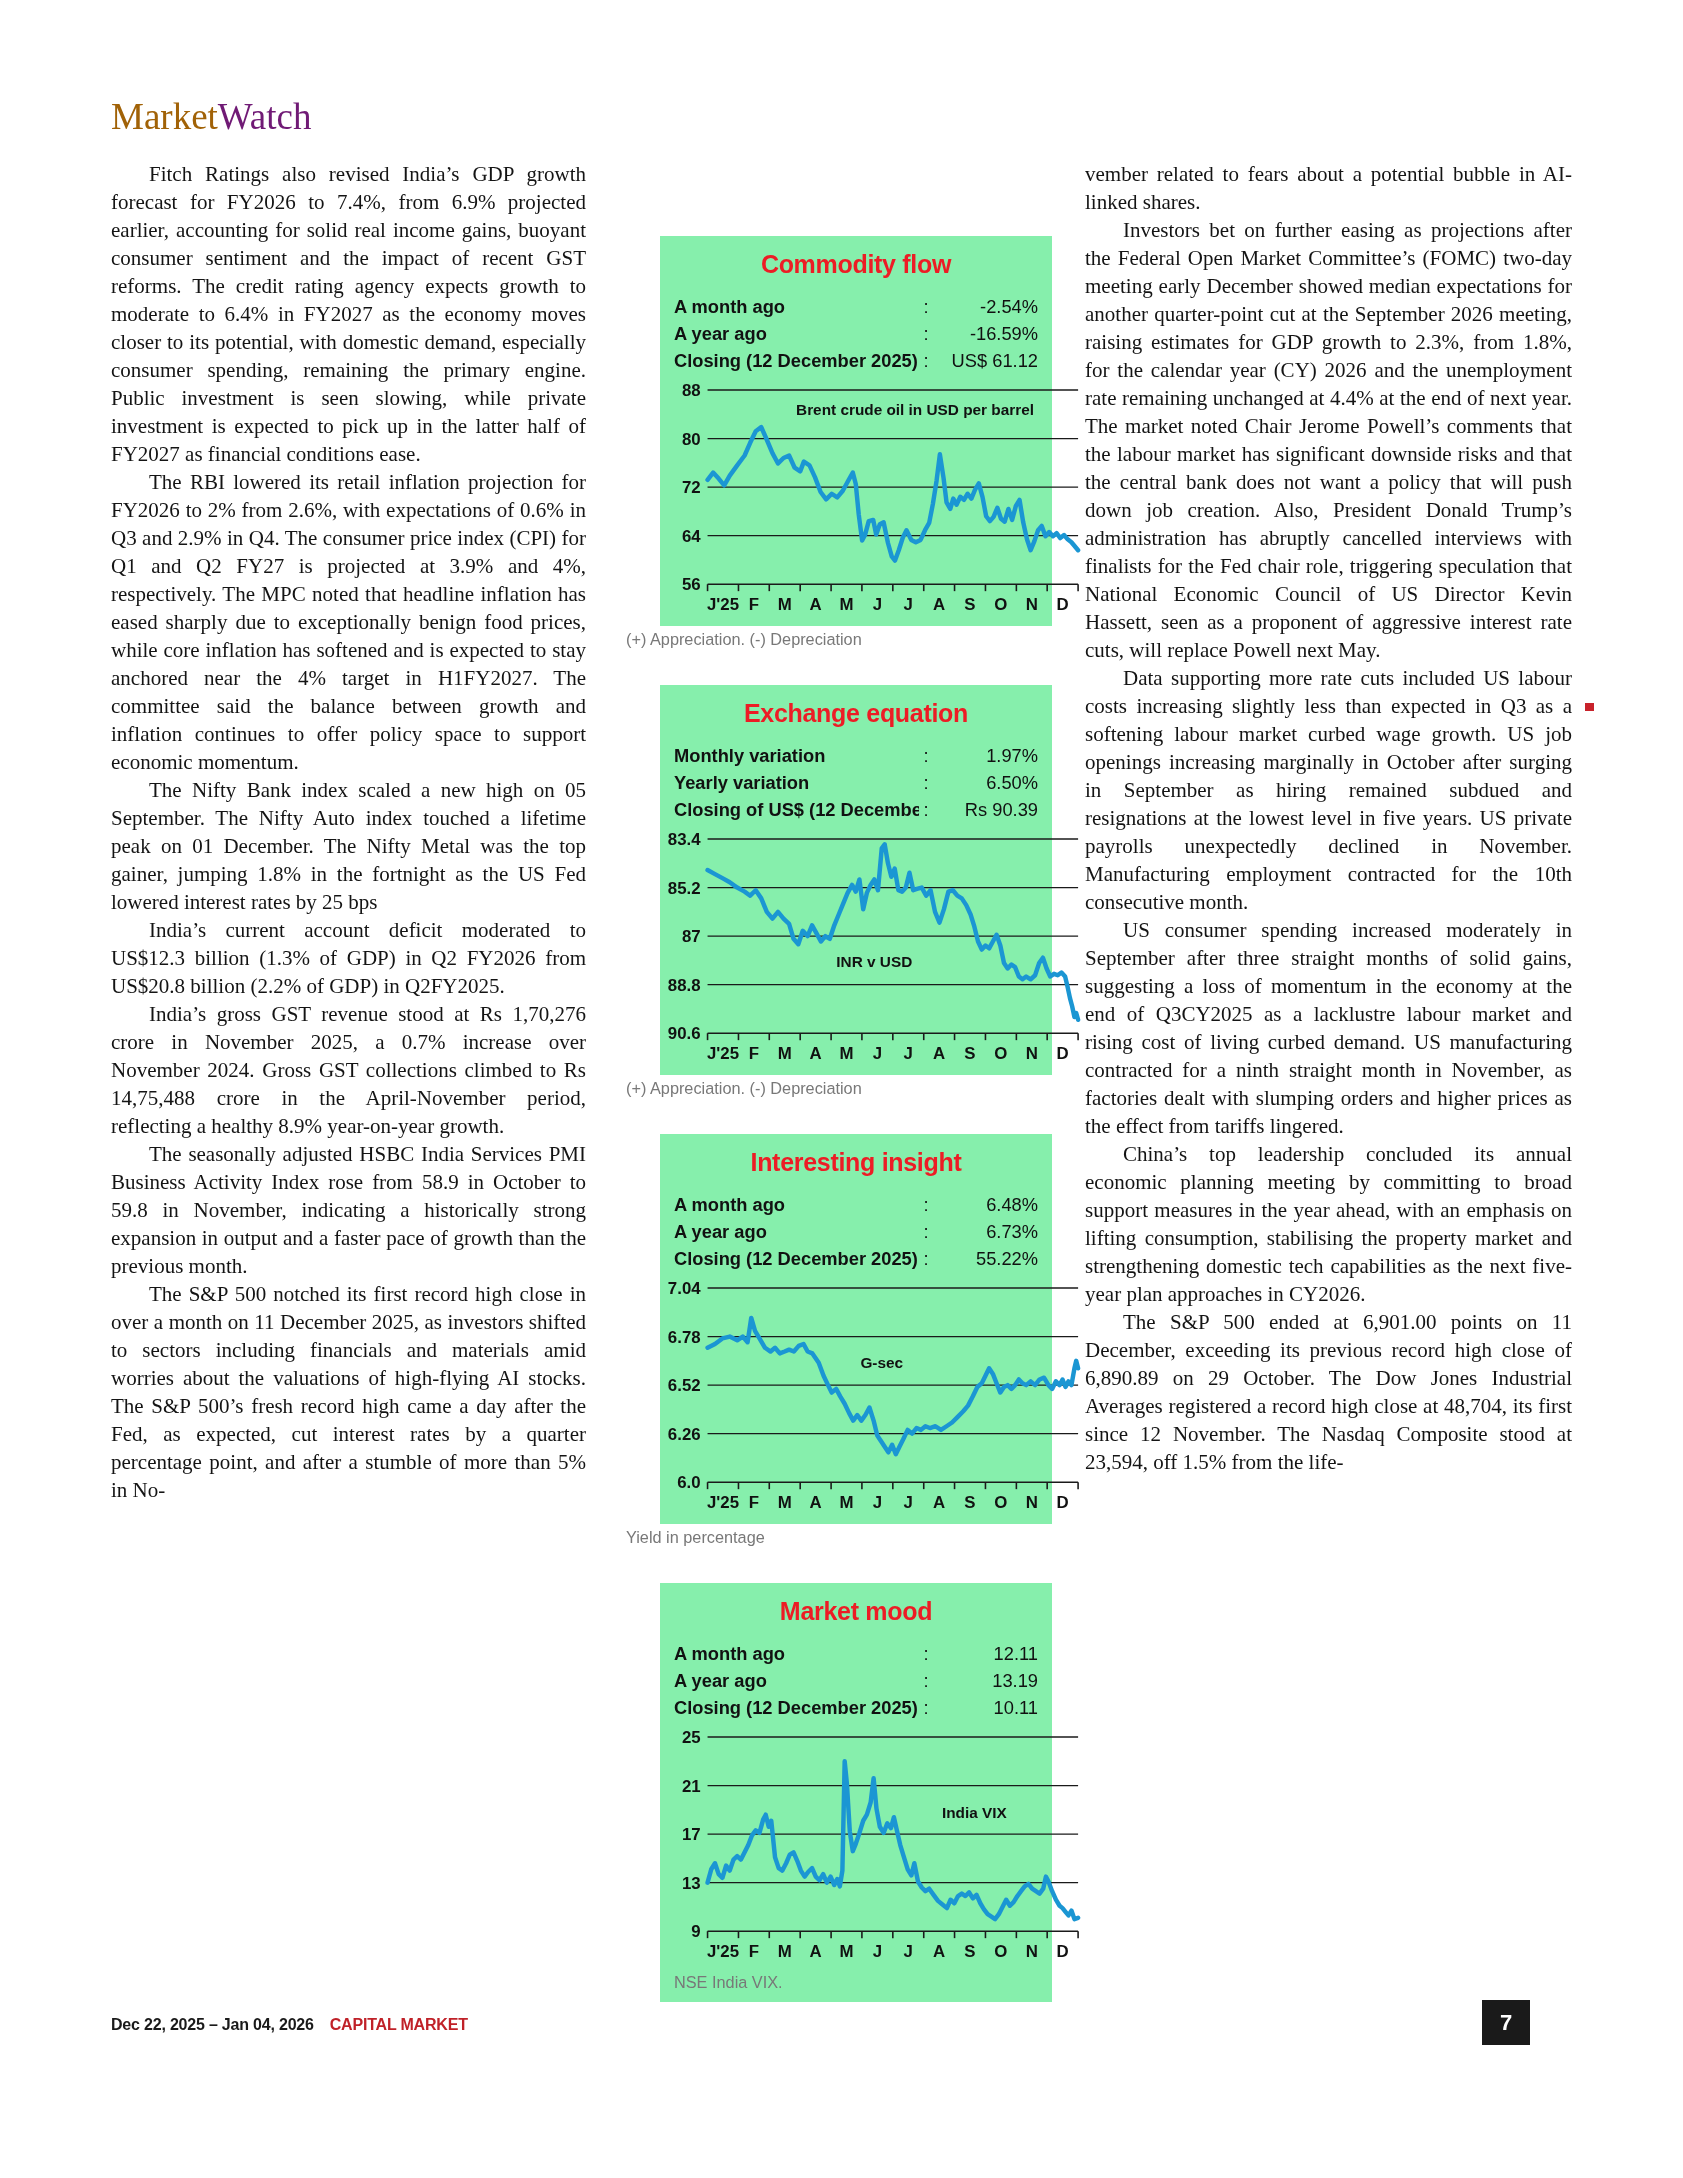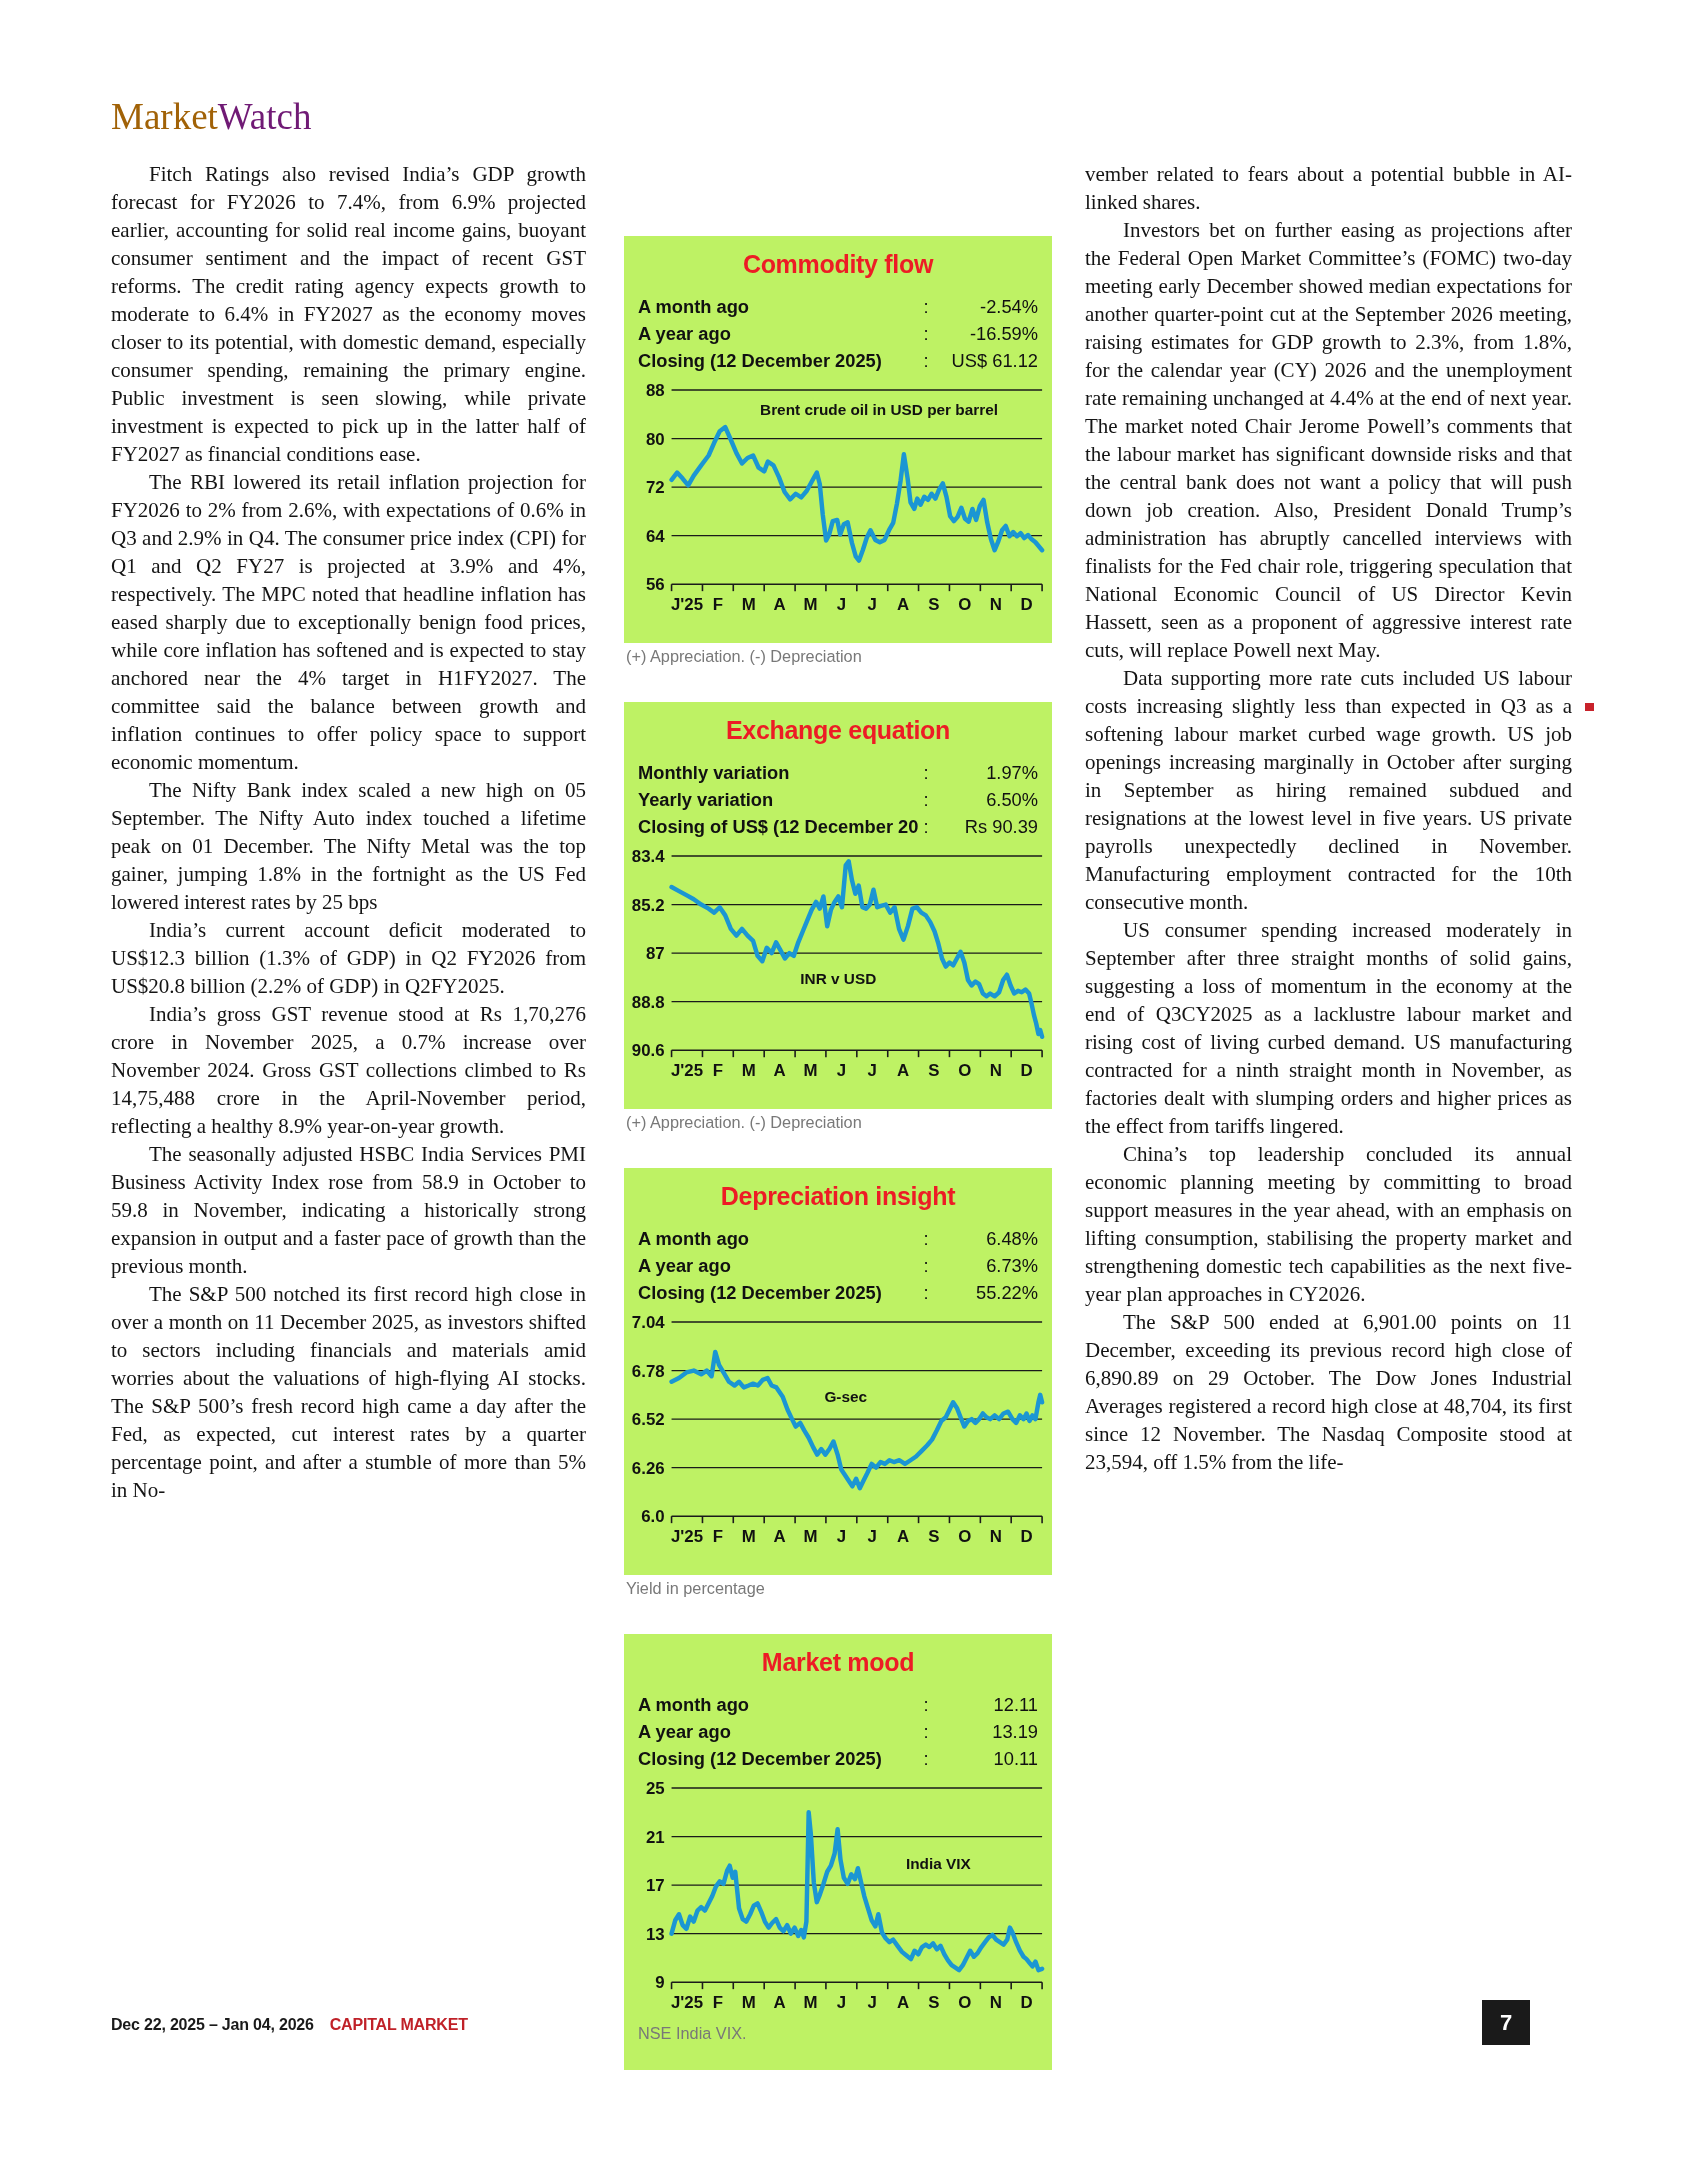--- a/index.html
+++ b/index.html
@@ -10,21 +10,21 @@
   .header .red { color:#a16207; }
   .header .blk { color:#701a75; }
 
   .textcol { position:absolute; top:160px; width:475px; text-align:justify; font-size:21px; line-height:28px; }
   #left-col { left:111px; }
   #right-col { left:1085px; width:487px; }
   .textcol p { text-indent:38px; }
   .textcol p.noindent { text-indent:0; }
 
   .midcol { position:absolute; left:624px; top:236px; width:428px; }
-  .chartbox { background:#bef264; padding:10px 0 17px; margin-bottom:4px; }
+  .chartbox { background:#86efac; padding:10px 0 0; margin-bottom:4px;margin-left:36px; }
   .boxtitle { text-align:center; color:#ed1c25; font-family:"Liberation Sans", sans-serif; font-weight:bold; font-size:25px; letter-spacing:-0.3px; margin:4px 0 14px; }
   .stats { padding:0 14px; font-family:"Liberation Sans", sans-serif; font-size:18.3px; color:#111; }
   .stat-row { display:flex; line-height:27px; white-space:nowrap; }
   .stat-label { flex:1; overflow:hidden;font-weight:bold; }
   .stat-colon { width:14px; text-align:center; }
   .stat-value { width:105px; text-align:right; }
   .chartwrap { margin-top:4px; }
   .footnote { font-family:"Liberation Sans", sans-serif; font-size:16.3px; color:#787878; margin:4px 2px 36px; }
   .footnote.inside { margin:0; padding:0 14px 10px; }
 
@@ -170,21 +170,21 @@
           <text x="344.1" y="234" text-anchor="middle" class="xt">O</text>
           <text x="375.3" y="234" text-anchor="middle" class="xt">N</text>
           <text x="406.4" y="234" text-anchor="middle" class="xt">D</text>
           <text x="216.3" y="141.3" text-anchor="middle" class="clabel">INR v USD</text>
           <polyline points="48.0,43.3 55.5,47.4 63.0,51.5 70.4,55.6 77.9,61.0 85.4,65.1 91.0,69.2 96.6,63.7 102.2,71.9 107.8,85.5 113.5,92.3 119.1,85.5 124.7,92.3 130.3,97.7 134.8,112.7 139.6,118.2 144.1,104.6 149.0,110.0 153.5,99.1 158.0,107.3 162.4,115.4 166.9,110.0 171.4,112.7 175.9,99.1 180.4,88.2 184.9,77.3 189.4,66.4 193.9,58.3 197.6,65.1 201.3,52.8 205.1,82.8 208.8,66.4 212.6,58.3 216.3,52.8 220.0,63.7 223.8,21.5 226.8,17.4 230.1,36.5 233.5,50.1 236.9,41.9 240.6,63.7 244.3,65.1 248.1,61.0 251.8,46.0 255.6,63.7 259.3,62.4 264.2,61.0 268.7,69.2 273.1,63.7 277.6,85.5 282.1,96.4 286.6,82.8 291.1,65.1 295.6,63.7 300.1,69.2 304.6,71.9 309.1,78.7 313.5,88.2 317.3,100.5 321.0,115.4 324.8,123.6 328.5,119.5 332.2,122.3 336.0,115.4 339.7,108.6 343.5,119.5 347.2,137.2 350.9,142.7 354.7,138.6 358.4,141.3 362.2,150.8 365.9,153.6 369.6,150.8 374.1,153.6 378.6,149.5 382.7,137.2 386.5,131.8 390.2,142.7 393.9,150.8 397.7,148.1 401.4,149.5 405.2,146.7 408.9,150.8 411.5,161.7 413.8,172.6 416.0,180.8 418.3,191.7 420.1,187.6 422.0,194.4" fill="none" stroke="#1b96d3" stroke-width="4.5" stroke-linejoin="round" stroke-linecap="round"></polyline>
         </svg></div>
   </div>
   <div class="footnote">(+) Appreciation. (-) Depreciation</div>
 
   <div class="chartbox">
-    <div class="boxtitle">Depreciation insight</div>
+    <div class="boxtitle">Interesting insight</div>
     <div class="stats">
       <div class="stat-row">
           <span class="stat-label">A month ago</span>
           <span class="stat-colon">:</span>
           <span class="stat-value">6.48%</span>
         </div>
       <div class="stat-row">
           <span class="stat-label">A year ago</span>
           <span class="stat-colon">:</span>
           <span class="stat-value">6.73%</span>

